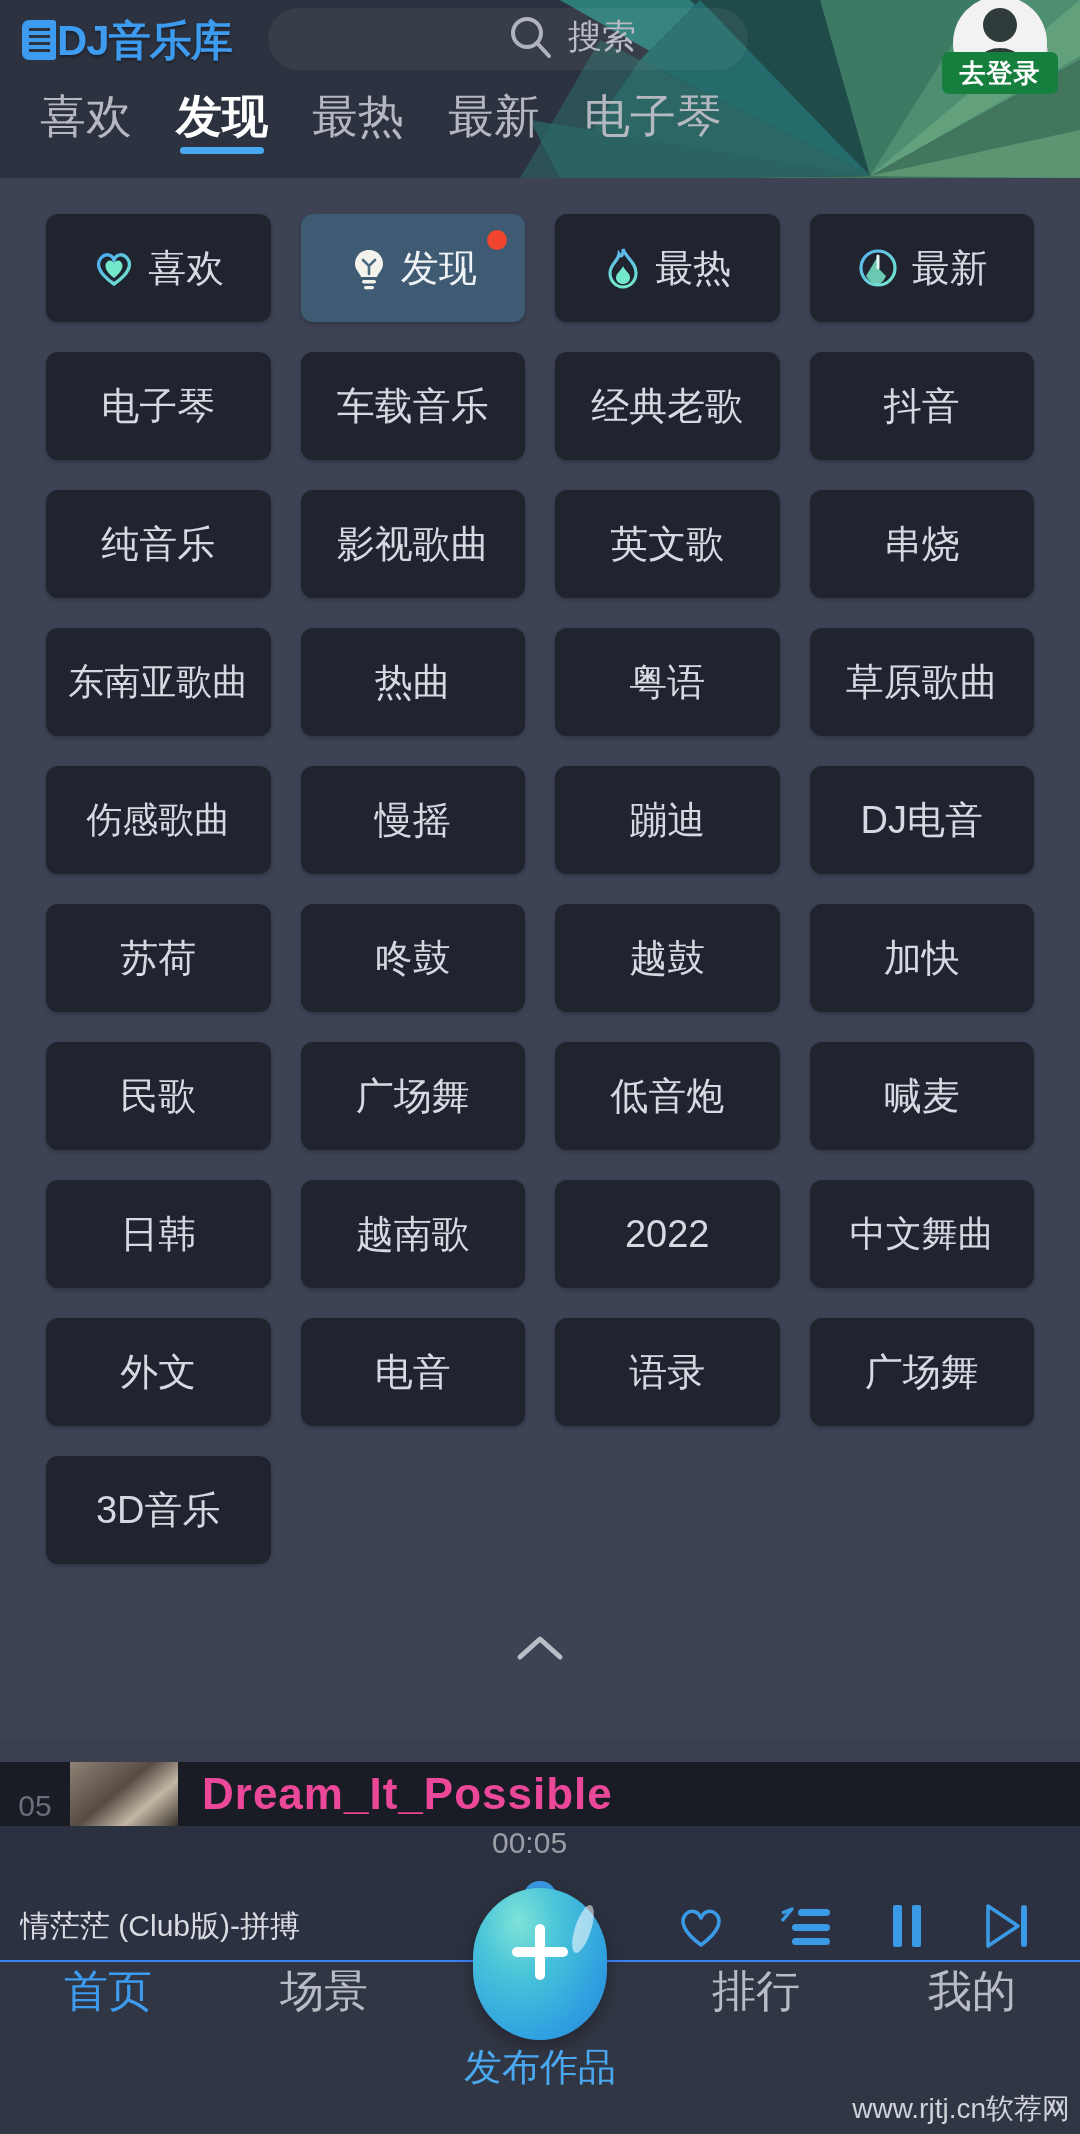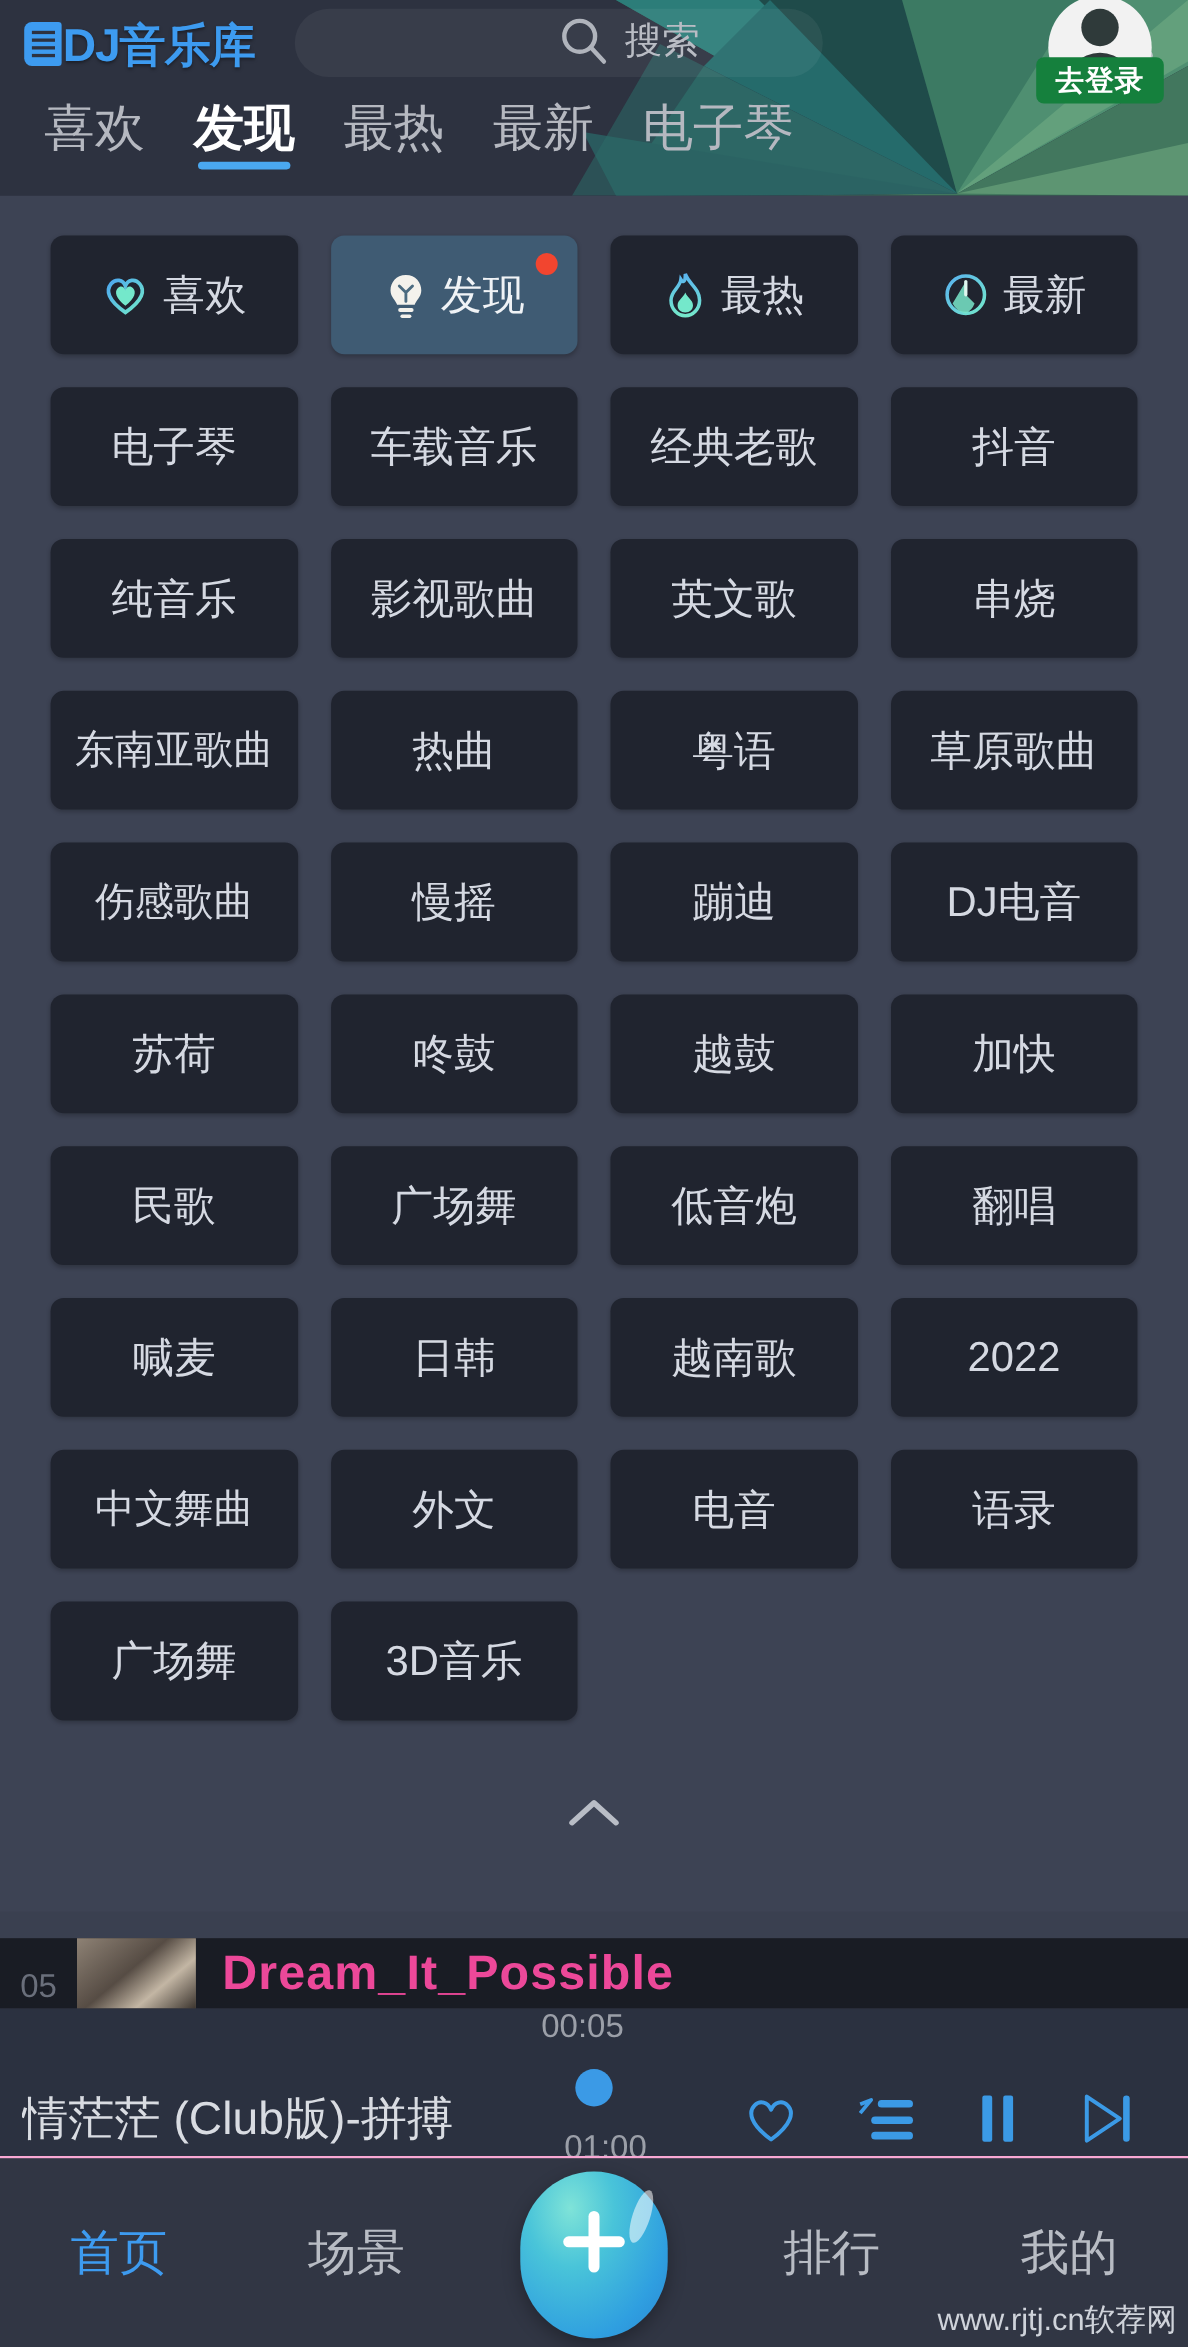--- a/index.html
+++ b/index.html
@@ -122,32 +122,32 @@
   }
   .prog-row{ display:flex; align-items:center; height:66px; padding:0 28px; gap:38px;flex-direction:column; }
   .t-cur,.t-tot{ font-size:30px; color:#9b9fa8; width:96px; }
   .t-tot{ text-align:right; }
   .track{ position:relative; flex:1; height:12px; background:#dadbde; border-radius:6px; }
   .track .fill{ position:absolute; left:0; top:0; height:12px; width:10%;
      background:#3b9ae6; border-radius:6px; }
   .track .knob{ position:absolute; left:10%; top:50%; transform:translate(-50%,-50%);
      width:34px; height:34px; border-radius:50%; background:#3b9ae6; }
   .ctrl-row{ display:flex; align-items:center; height:68px; padding:0 30px; }
-  .now-title{ font-size:42px; color:#d9dce2; flex:1; white-space:nowrap; overflow:hidden;
+  .now-title{ font-size:30px; color:#d9dce2; flex:1; white-space:nowrap; overflow:hidden;
      margin-left:-10px; }
   .ctrl-icons{ display:flex; align-items:center; gap:50px; padding-right:18px; }
   .ctrl-icons > span{ display:flex; }
   .ctrl-icons svg{ display:block; }
 
   
   .bottomnav{
     position:absolute; left:0; top:1960px; width:1080px; height:174px;
     background:#31364450; background-color:#313644;
-    border-top:2px solid #f9a8d4;
-    display:flex; align-items:center;
+    border-top:2px solid #3b82f6;
+    display:flex; align-items:flex-start;
   }
   .nav-item{ flex:1; text-align:center; font-size:44px; color:#b8bcc4; }
   .nav-item.active{ color:#3d9bf0; }
   .nav-center{ flex:1; position:relative; }
   .fab{
     position:absolute; left:50%; top:-74px; transform:translateX(-50%);
     width:134px; height:152px; border-radius:50%/46%;
     background:radial-gradient(ellipse at 34% 22%, #7fe3d8 0%, #49c4d9 32%, #2f9fe0 72%, #2a86d4 100%);
     box-shadow:0 6px 16px rgba(0,0,0,.3);
   }
@@ -363,23 +363,20 @@
         </div>
 
       <div class="cell">
           <span>民歌</span>
         </div>
       <div class="cell">
           <span>广场舞</span>
         </div>
       <div class="cell">
           <span>低音炮</span>
-        </div>
-      <div class="cell">
-          <span>翻唱</span>
         </div>
 
       <div class="cell">
           <span>喊麦</span>
         </div>
       <div class="cell">
           <span>日韩</span>
         </div>
       <div class="cell">
           <span>越南歌</span>

